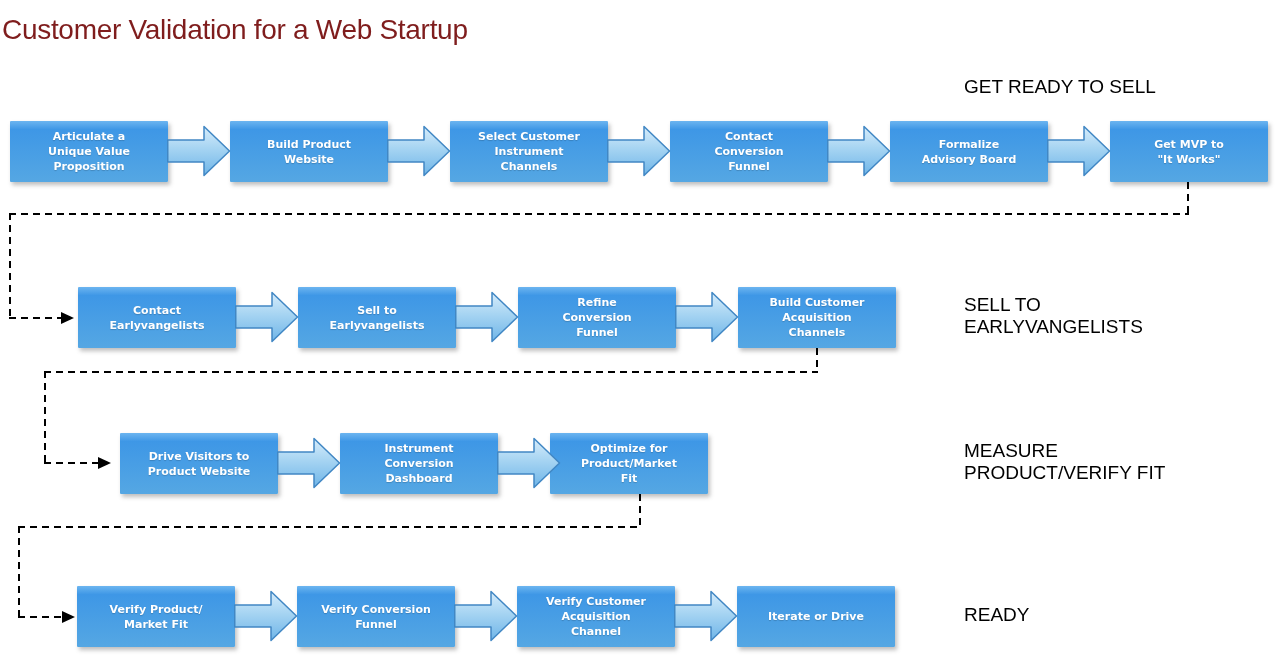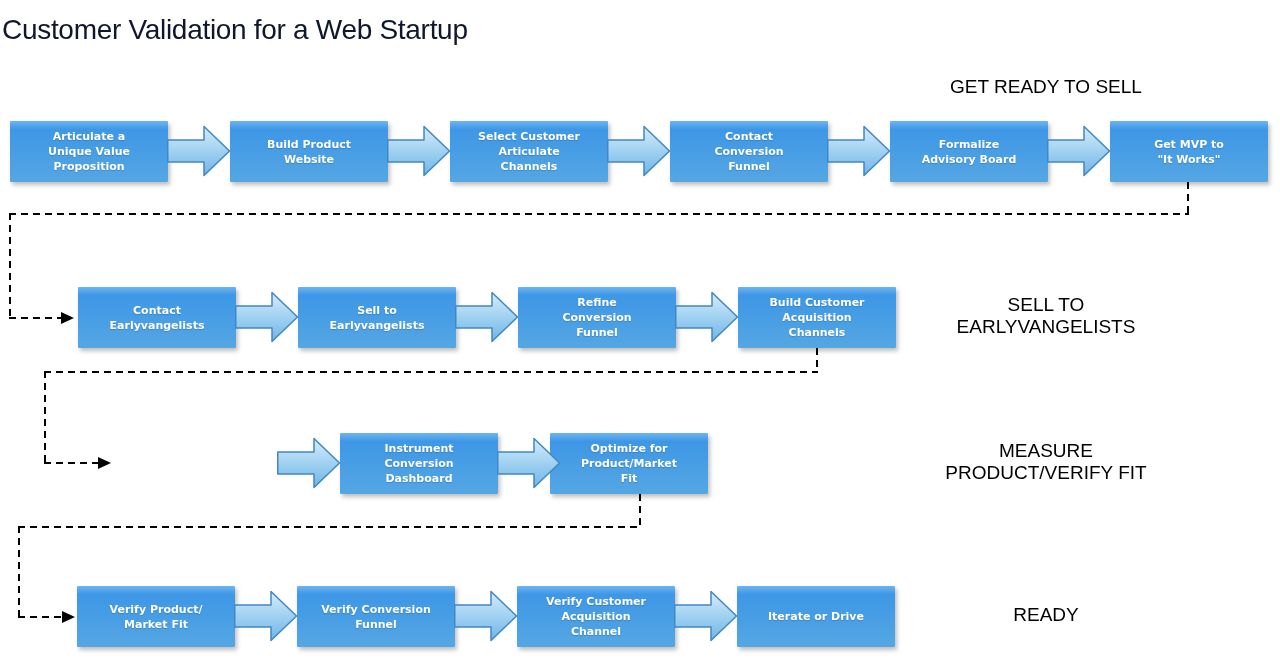--- a/index.html
+++ b/index.html
@@ -5,26 +5,26 @@
   html, body { margin:0; padding:0; background:#ffffff; }
   body {
     width:1280px; height:659px; position:relative; overflow:hidden;
     font-family:"Liberation Sans", sans-serif;
   }
   .stage { position:absolute; left:0; top:0; width:1280px; height:659px; }
 
   .title {
     position:absolute; left:2px; top:14px;
     font-size:28px; font-weight:400; letter-spacing:-0.3px;
-    color:#0f172a;
+    color:#7f1d1d;
   }
 
   .side-label {
-    position:absolute; left:911px; width:270px;
-    text-align:center; font-size:19px; line-height:22px;
+    position:absolute; left:964px; width:270px;
+    font-size:19px; line-height:22px;
     color:var(--label-text, #000); white-space:pre-line;
   }
 
   .box {
     position:absolute; width:158px; height:61px;
     display:flex; align-items:center; justify-content:center;
     text-align:center; border-radius:1px;
     background:linear-gradient(180deg,
       var(--box-fill-top, #6cb5f0) 0%,
       var(--box-fill, #3e97e6) 14%,
@@ -86,21 +86,21 @@
       <span class="box-text">Articulate a
 Unique Value
 Proposition</span>
     </div>
   <div class="box" style="left:230px;top:121px">
       <span class="box-text">Build Product
 Website</span>
     </div>
   <div class="box" style="left:450px;top:121px">
       <span class="box-text">Select Customer
-Articulate
+Instrument
 Channels</span>
     </div>
   <div class="box" style="left:670px;top:121px">
       <span class="box-text">Contact
 Conversion
 Funnel</span>
     </div>
   <div class="box" style="left:890px;top:121px">
       <span class="box-text">Formalize
 Advisory Board</span>
@@ -160,20 +160,24 @@
   <svg class="arrow" style="left:675px;top:289px" viewBox="0 0 64 56">
       <path d="M0.75 17 H37 V3.5 L62.5 28 L37 52.5 V39 H0.75 Z" fill="url(#ag)" stroke="var(--arrow-stroke,#4187c4)" stroke-width="1.5" stroke-linejoin="round"></path>
     </svg>
 
   <div class="seg-v" style="left:816px;top:348px;height:25px"></div>
   <div class="seg-h" style="left:44px;top:371px;width:774px"></div>
   <div class="seg-v" style="left:44px;top:371px;height:93px"></div>
   <div class="seg-h" style="left:44px;top:462px;width:54px"></div>
   <div class="arrowhead" style="left:98px;top:457px"></div>
 
+  <div class="box" style="left:120px;top:433px">
+      <span class="box-text">Drive Visitors to
+Product Website</span>
+    </div>
   <div class="box" style="left:340px;top:433px">
       <span class="box-text">Instrument
 Conversion
 Dashboard</span>
     </div>
   <div class="box" style="left:550px;top:433px">
       <span class="box-text">Optimize for
 Product/Market
 Fit</span>
     </div>

